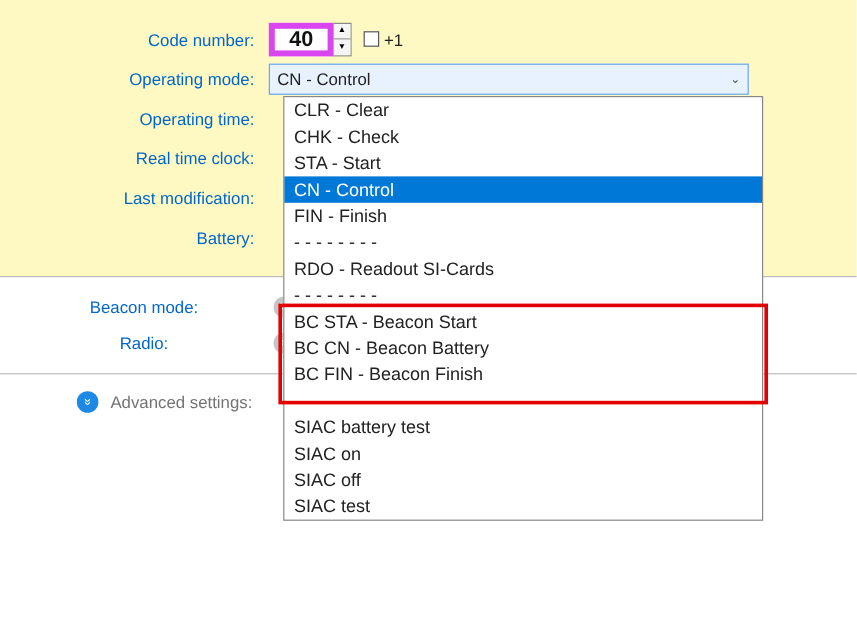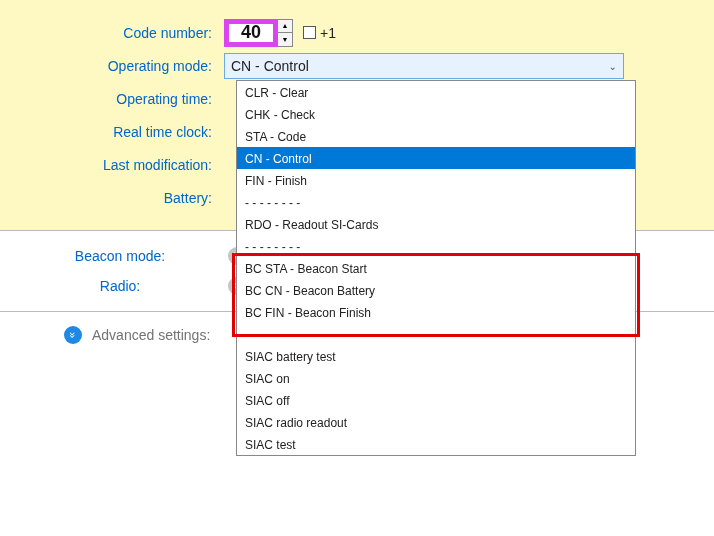--- a/index.html
+++ b/index.html
@@ -92,21 +92,21 @@
     position: absolute;
     left: 236px;
     top: 80px;
     width: 400px;
     background: #fff;
     border: 1px solid #888;
     z-index: 10;
   }
   .opt {
     padding: 2px 8px;
-    font-size: 12px;
+    font-size: 15px;
     color: #222;
     height: 22px;
     line-height: 20px;
     cursor: pointer;
   }
   .opt.selected {
     background: #0078d7;
     color: #fff;
   }
   .section-white {
@@ -210,30 +210,29 @@
 <div class="section-white">
   <div class="advanced-row">
     <span class="ico-chevron">»</span>
     <span style="color:#737373;">Advanced settings:</span>
   </div>
 </div>
 
 <div class="dropdown" id="dropdown">
     <div class="opt">CLR - Clear</div>
     <div class="opt">CHK - Check</div>
-    <div class="opt">STA - Code</div>
+    <div class="opt">STA - Start</div>
     <div class="opt selected">CN - Control</div>
     <div class="opt">FIN - Finish</div>
     <div class="opt">-  -  -  -  -  -  -  -</div>
     <div class="opt">RDO - Readout SI-Cards</div>
     <div class="opt">-  -  -  -  -  -  -  -</div>
     <div class="opt">BC STA - Beacon Start</div>
     <div class="opt">BC CN - Beacon Battery</div>
     <div class="opt">BC FIN - Beacon Finish</div>
     <div class="opt">-  -  -  -  -  -  -  -</div>
     <div class="opt">SIAC battery test</div>
     <div class="opt">SIAC on</div>
     <div class="opt">SIAC off</div>
-    <div class="opt">SIAC radio readout</div>
     <div class="opt">SIAC test</div>
   </div>
 
 <div class="redbox" id="redbox" style="left: 232px; top: 253px; width: 408px; height: 84px;"></div>
 
 </body></html>

